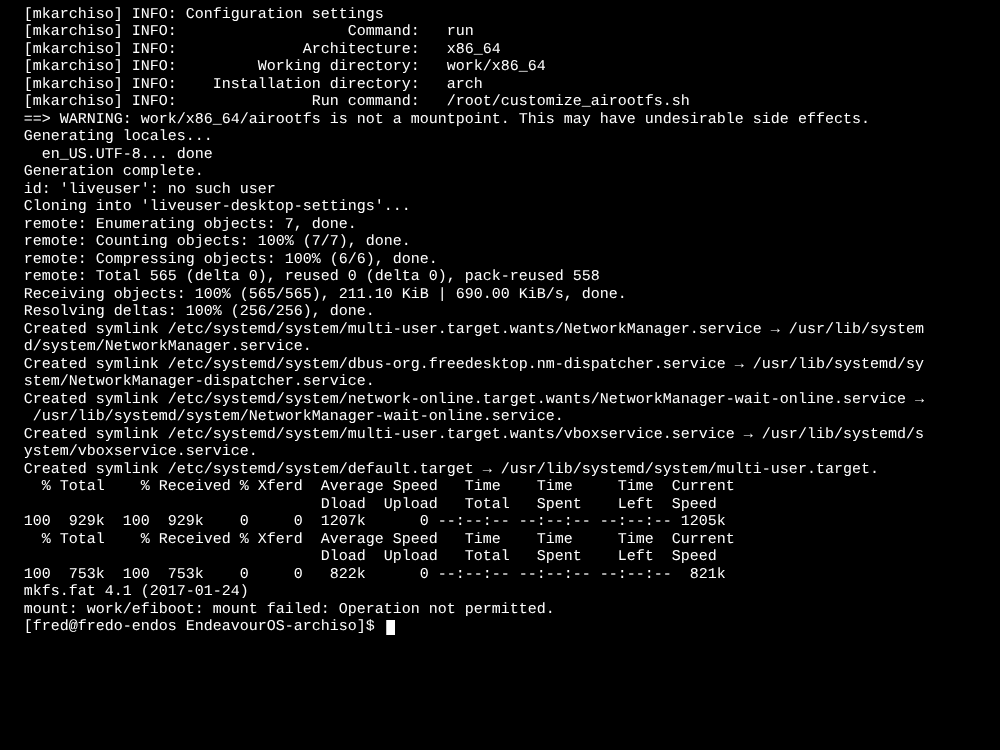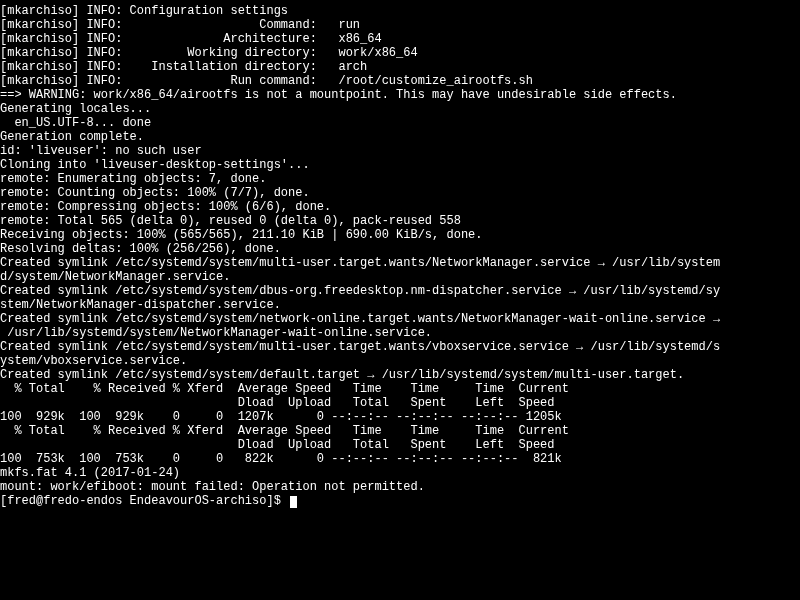--- a/index.html
+++ b/index.html
@@ -8,21 +8,21 @@
     background: #000;
     color: #fff;
     font-family: "Courier New", Courier, monospace;
     font-size: 12px;
     line-height: 14px;
     width: 800px;
     height: 600px;
     overflow: hidden;
   }
   #terminal {
-    padding: 4px 0;
+    padding: 4px 19px;
     white-space: pre;
   }
   .line { display: block; }
   .cursor {
     display: inline-block;
     width: 7px;
     height: 12px;
     background: #fff;
     vertical-align: text-bottom;
     margin-left: 2px;

